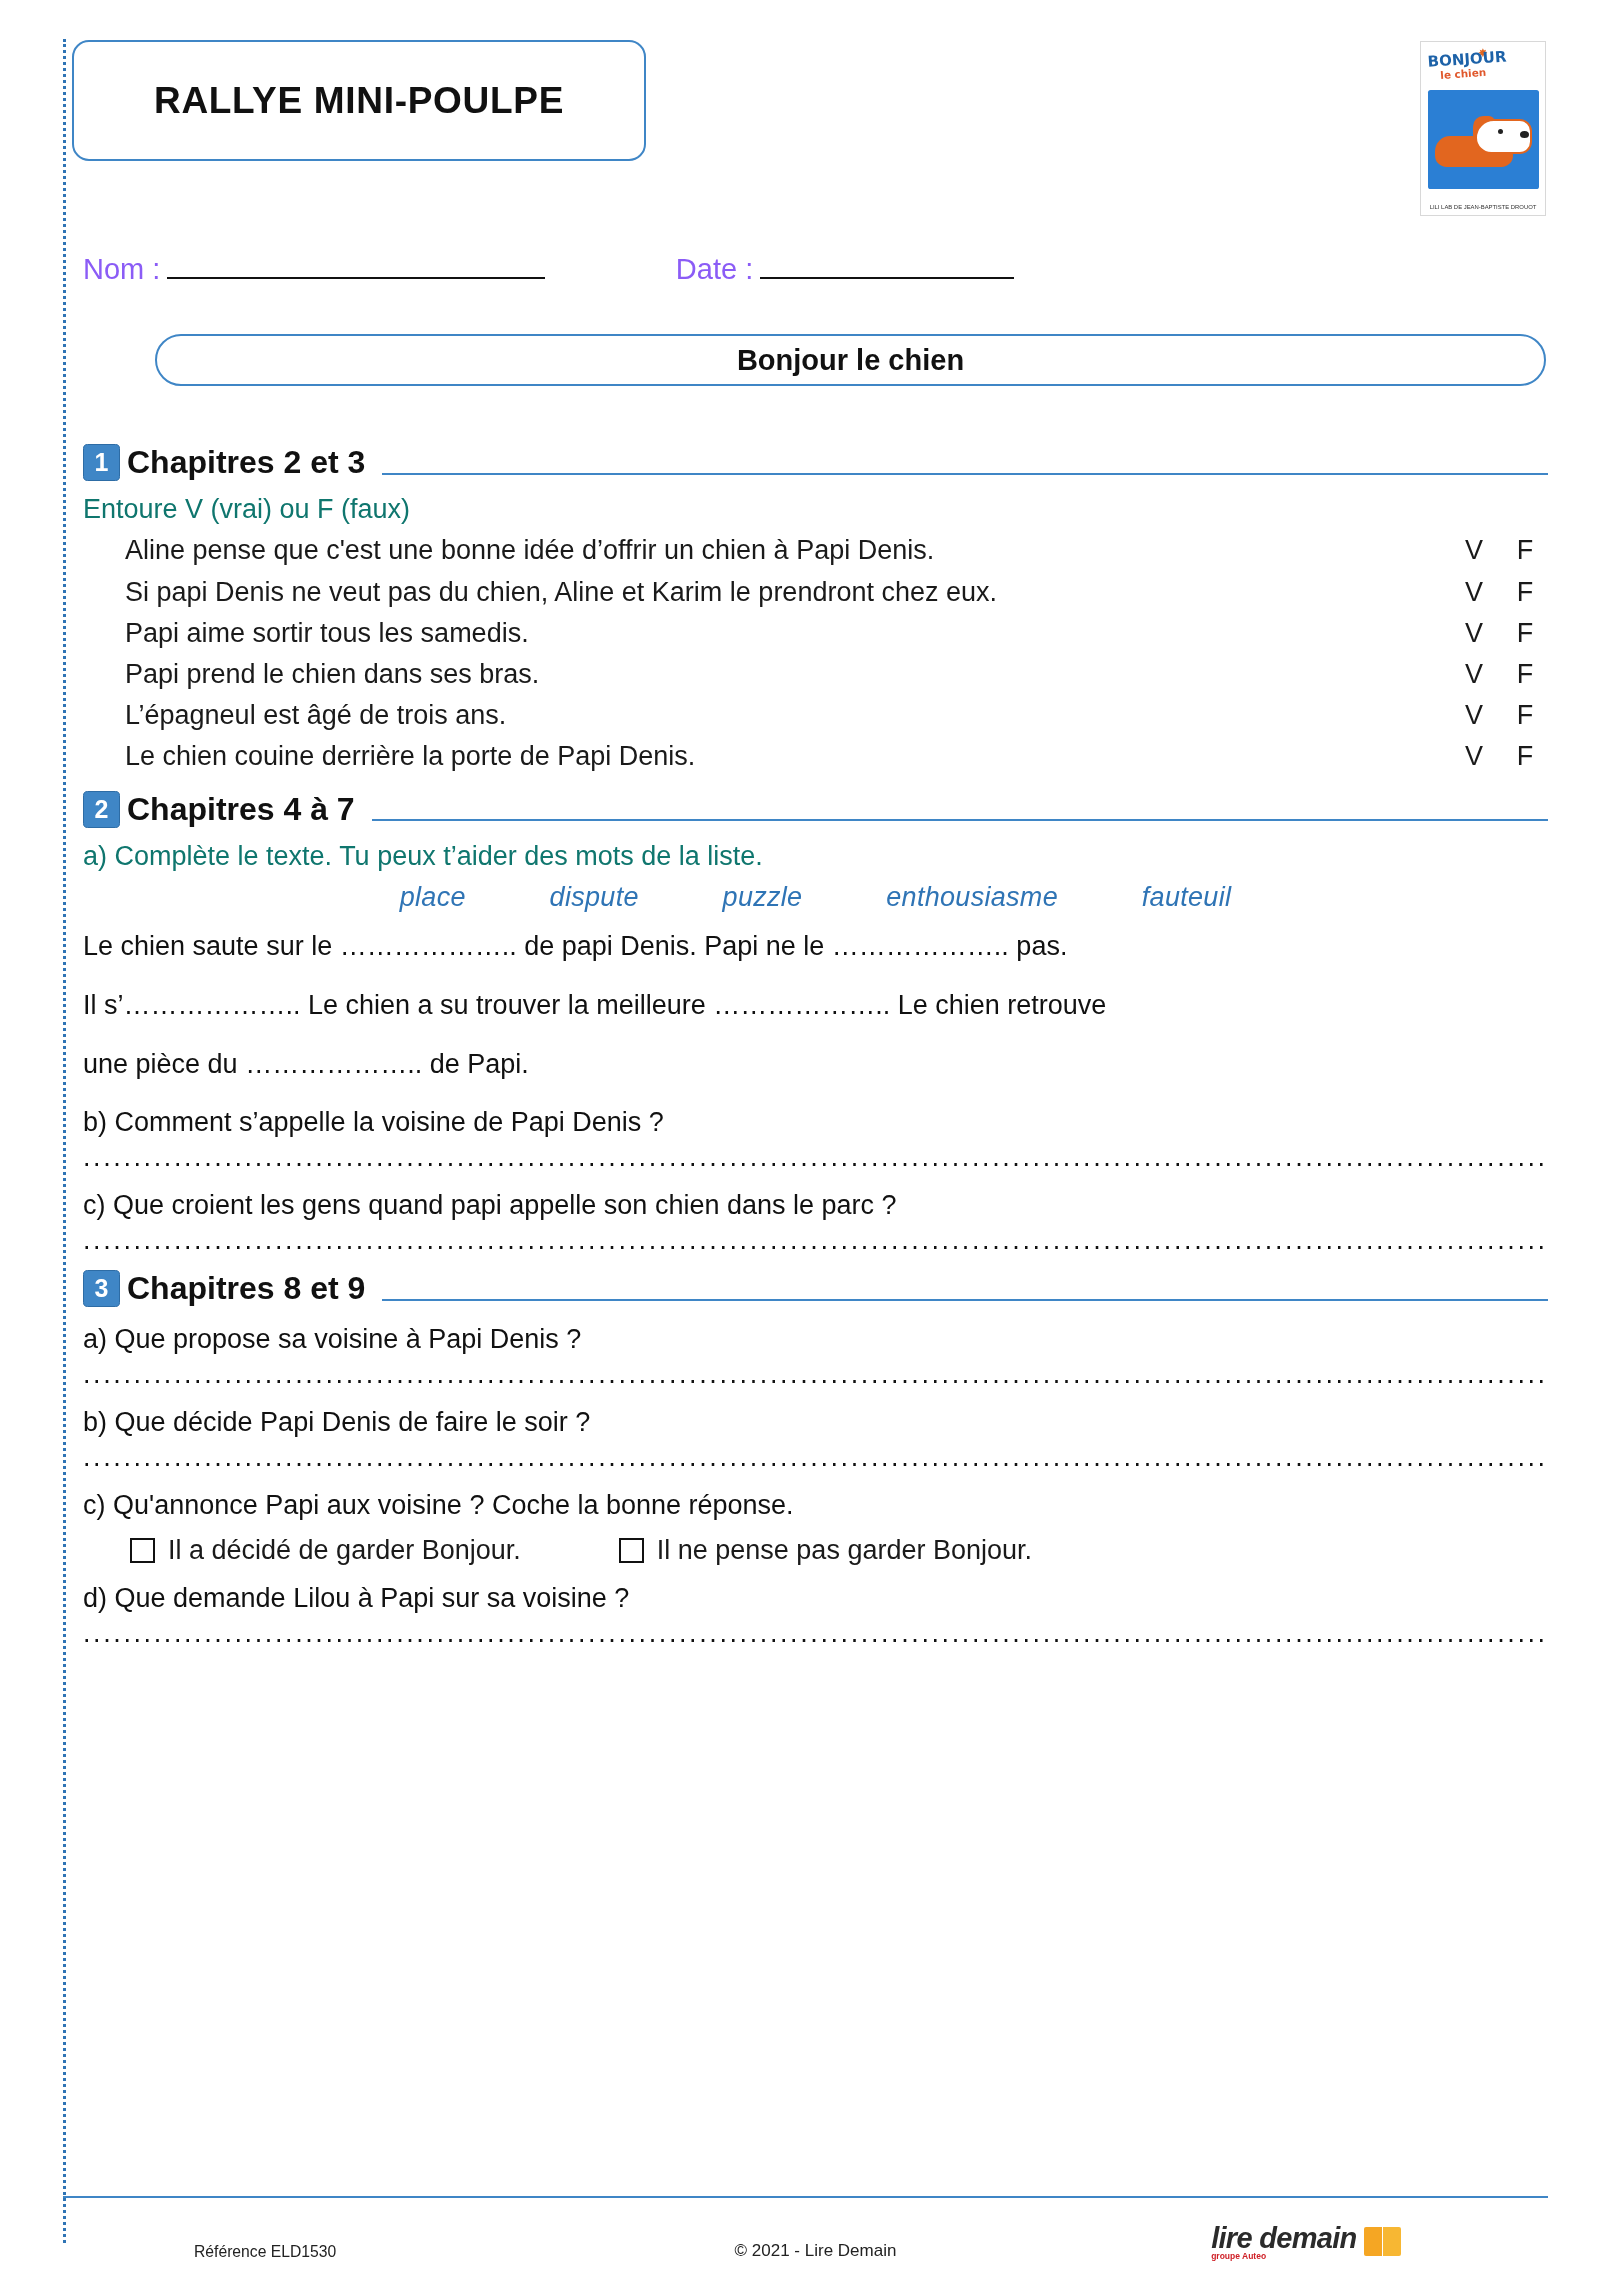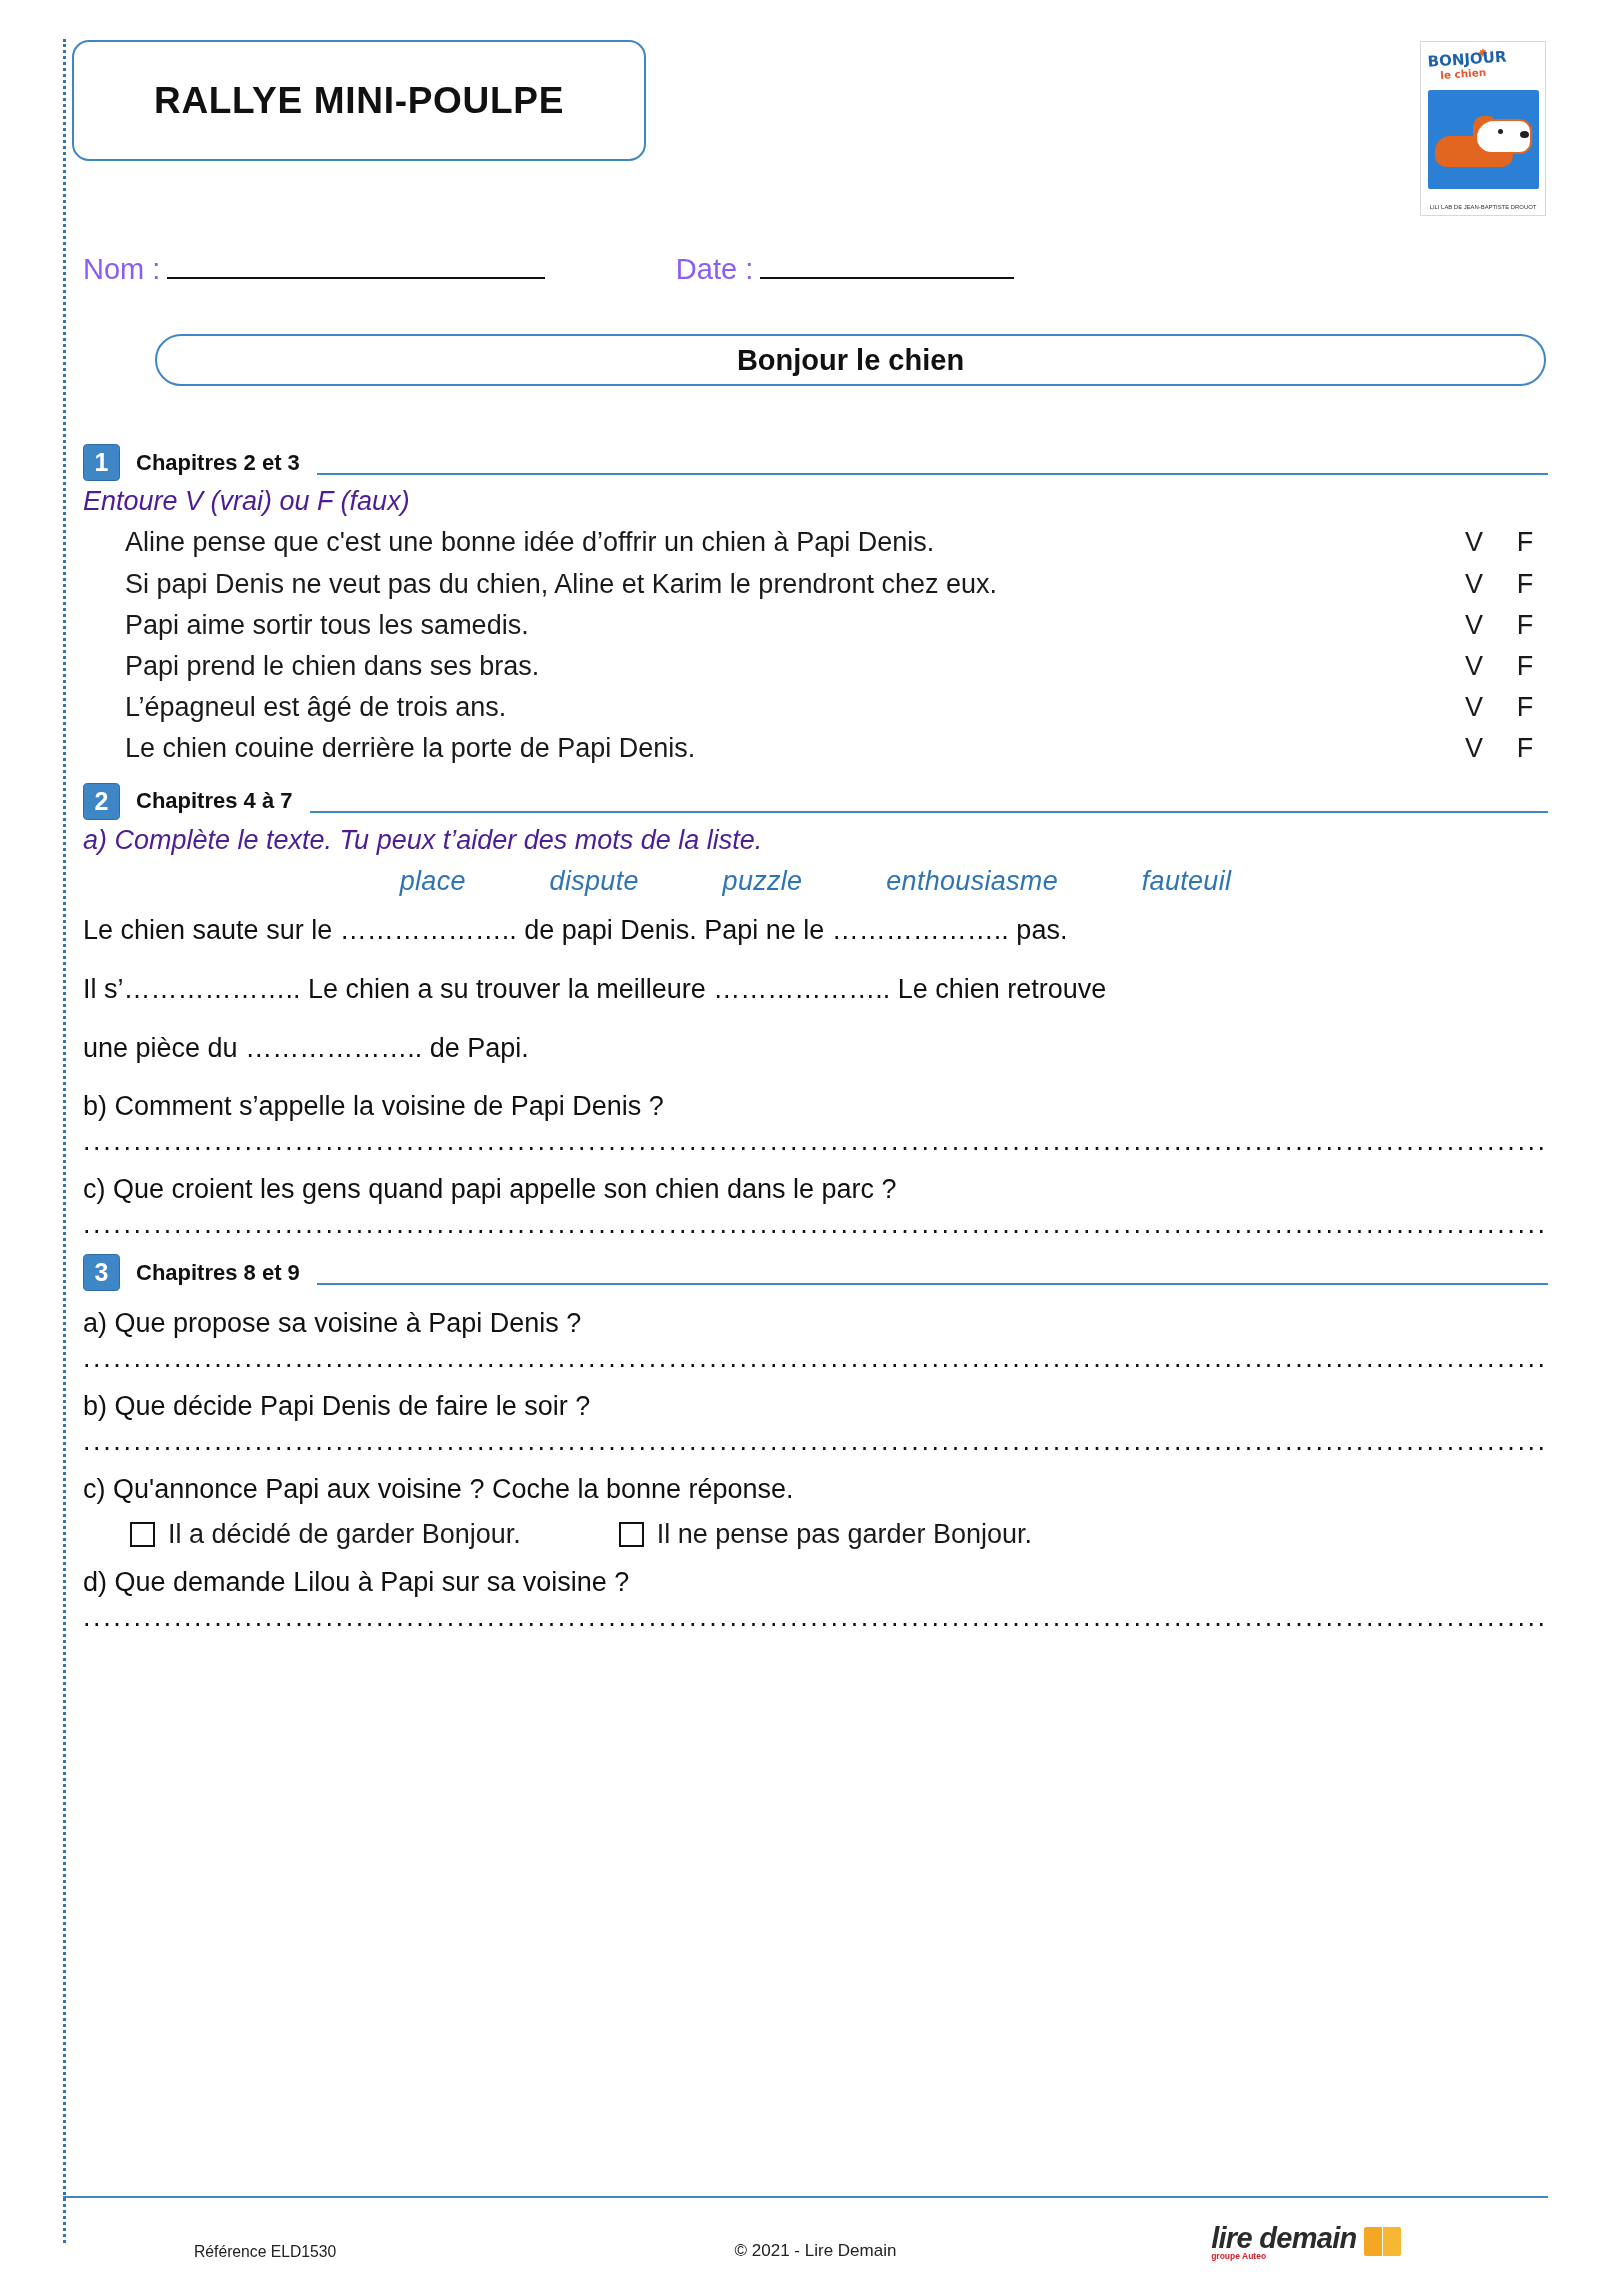--- a/index.html
+++ b/index.html
@@ -229,38 +229,37 @@
     border-radius: 4.6px;
     color: #fff;
     font-size: 25px;
     font-weight: bold;
     display: flex;
     align-items: center;
     justify-content: center;
     flex: 0 0 auto;
   }
   .ex-title {
-    font-size: 22px;
+    font-size: 32px;
     font-weight: bold;
     color: #111;
-    margin-left: 16px;
+    margin-left: 7px;
     white-space: nowrap;
   }
   .ex-line {
     flex: 1 1 auto;
     border-bottom: 2.6px solid #3f86c6;
     margin-left: 17px;
     height: 22px;
   }
 
   .instr {
     font-size: 27px;
-    margin-top: 5px;
-    color: #4c1d95;
-    font-style: italic;
+    margin-top: 13px;
+    color: #0f766e;
   }
 
   
   .vf-list {
     margin-top: 5.2px;
   }
   .vf-row {
     display: flex;
     align-items: flex-end;
     font-size: 27px;

